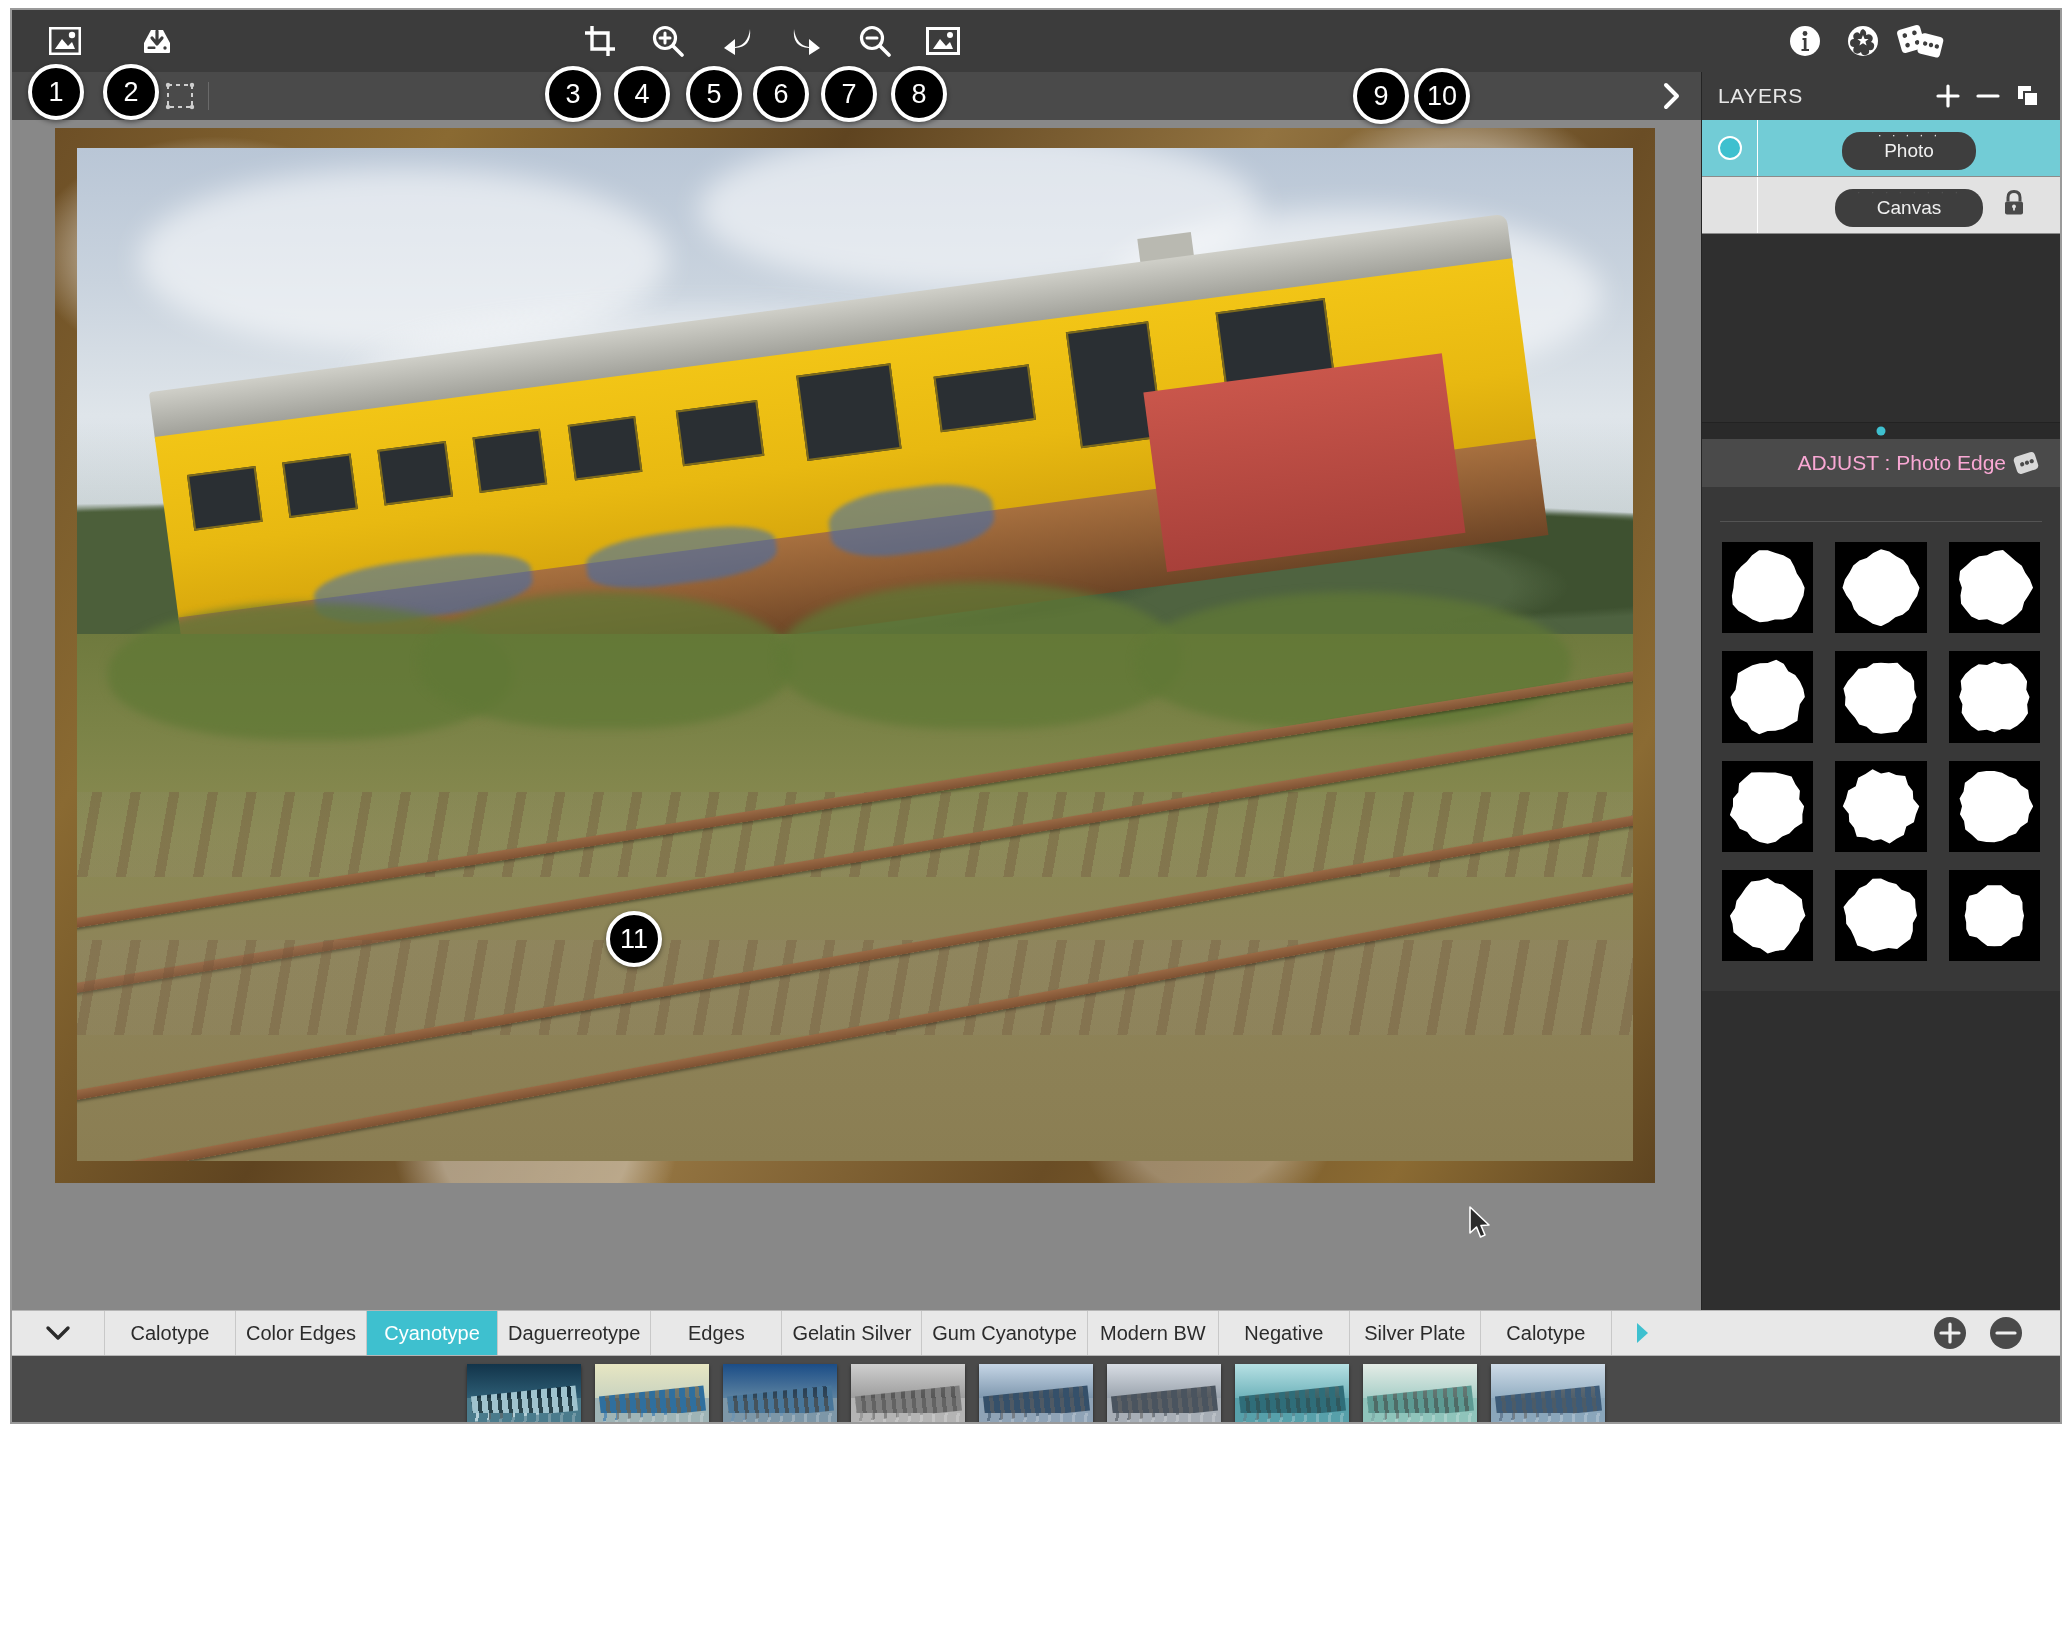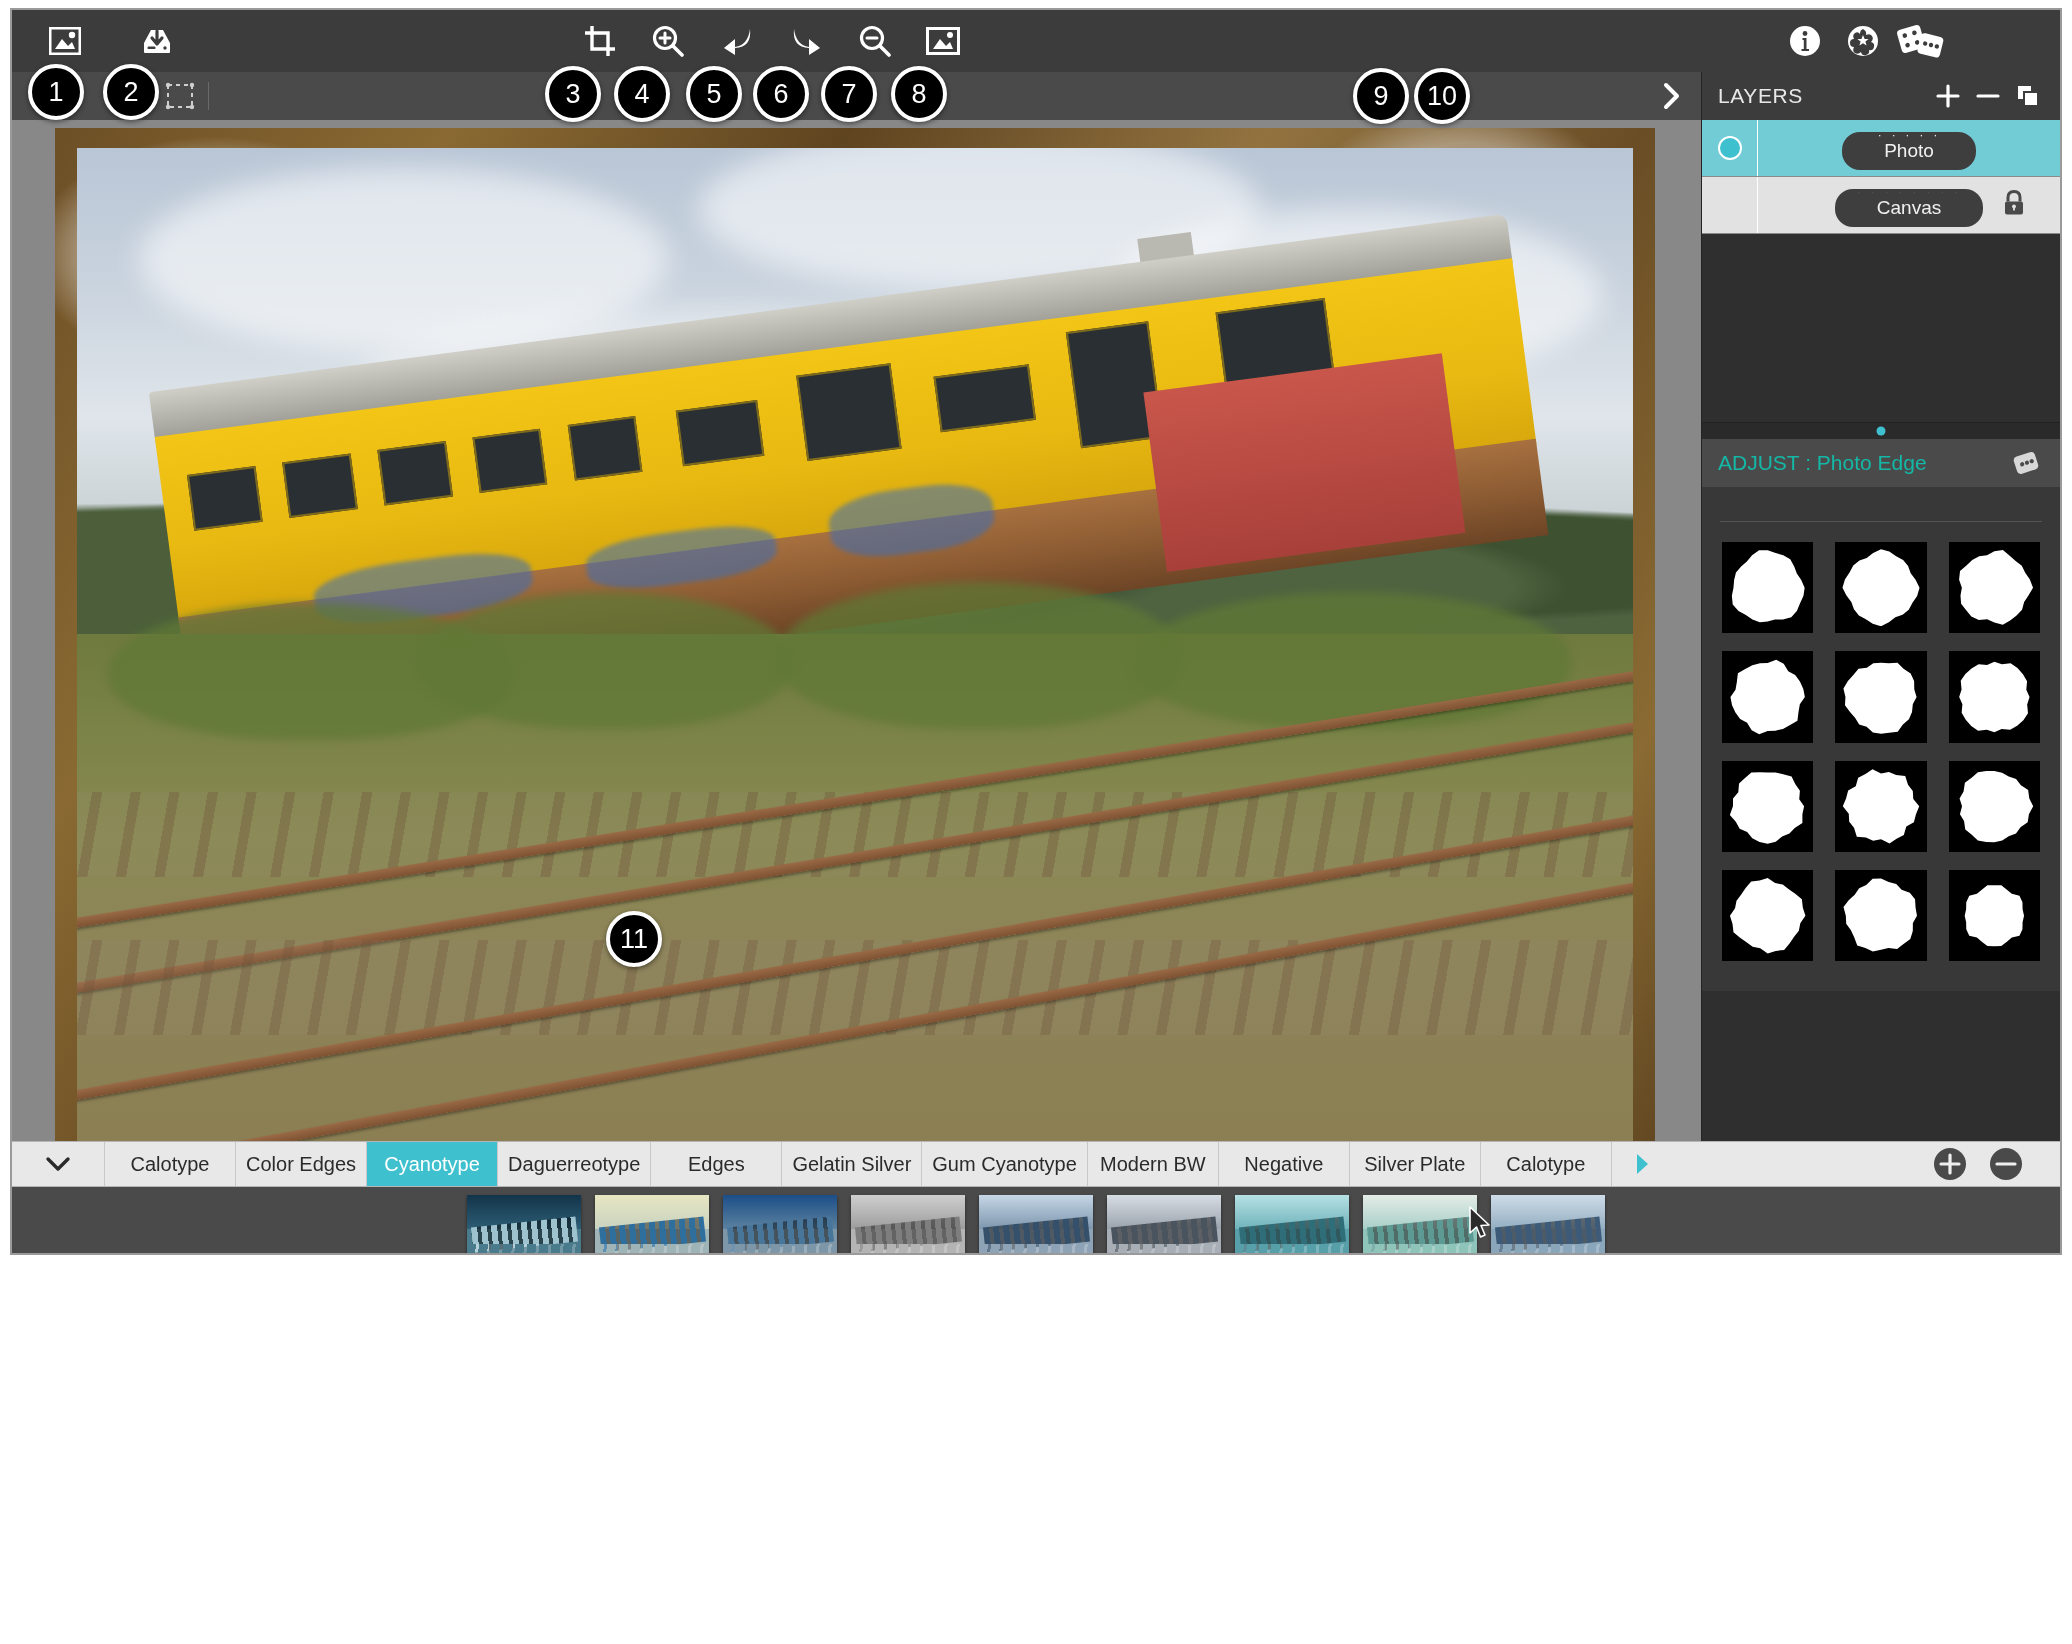--- a/index.html
+++ b/index.html
@@ -13,21 +13,21 @@
     width: 2072px;
     height: 1644px;
     background: #ffffff;
     overflow: hidden;
   }
 
   
   .window {
     position: absolute;
     left: 10px; top: 8px;
-    width: 2052px; height: 1247px;
+    width: 2052px; height: 1416px;
     border: 2px solid #9a9a9a;
     box-sizing: border-box;
     background: #3a3a3a;
     overflow: hidden;
   }
 
   
   .toolbar {
     position: absolute;
     left: 0; top: 0; right: 0;
@@ -304,22 +304,23 @@
   }
 
   .adjust-header {
     height: 48px;
     background: #4a4a4a;
     display: flex; align-items: center;
     padding: 0 14px 0 16px;
   }
   .adjust-title {
     flex: 1;
-    color: #14b8a6;
+    color: #f9a8d4;
     font-size: 21px;
+    text-align: right;
   }
   .adjust-body {
     background: #383838;
     padding: 18px 16px 10px 16px;
   }
   .gen-row {
     display: flex; align-items: center; gap: 14px;
   }
   .gen-btn {
     flex: 1;

